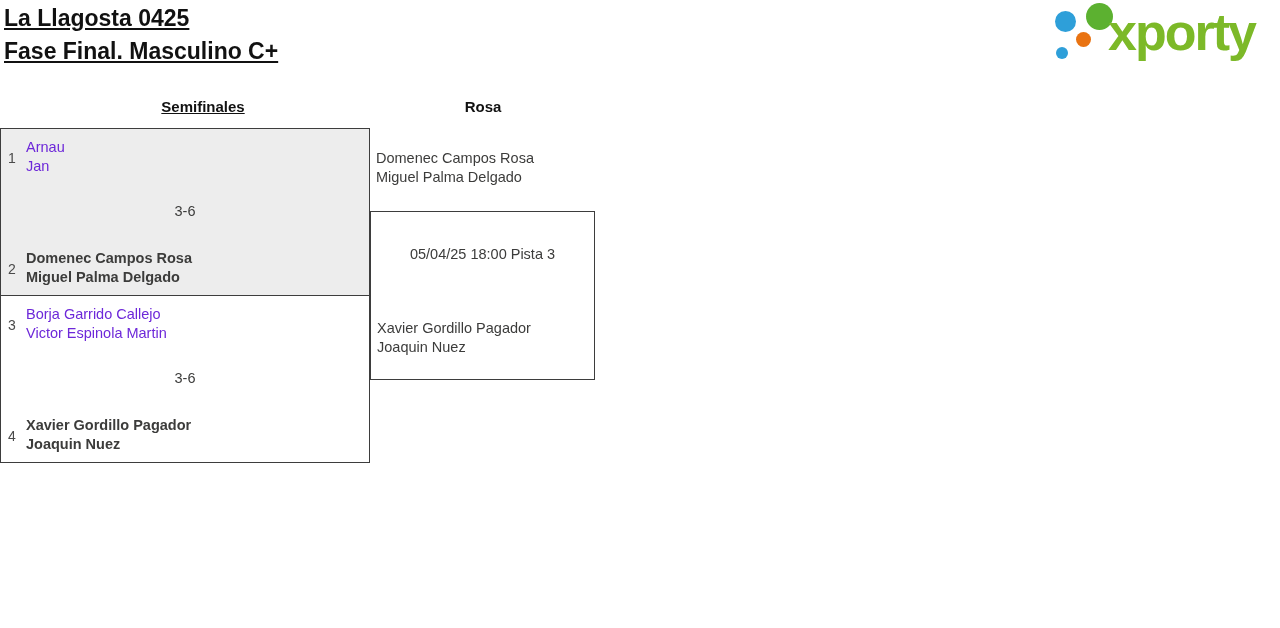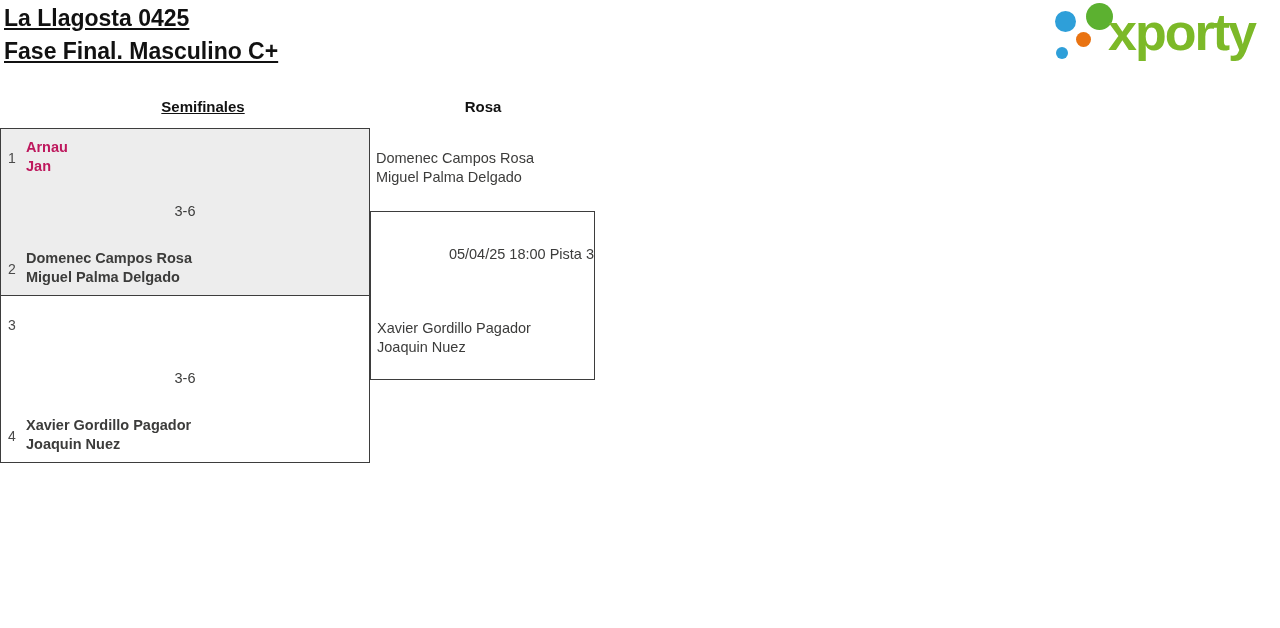--- a/index.html
+++ b/index.html
@@ -26,28 +26,28 @@
   .match { position:absolute; border:1px solid #3d3d3d; background:#ffffff; }
   .sf-box { left:0; width:370px; height:168px; }
   .sf1 { top:128px; background:#ededed; }
   .sf2 { top:295px; }
   .seed { position:absolute; left:7px; font-size:14px; color:#4a4a4a; }
   .seed.s-top    { top:21px; }
   .seed.s-bottom { top:132px; }
   .team { position:absolute; left:25px; font-size:14.5px; line-height:19px; }
   .team.t-top    { top:9px; }
   .team.t-bottom { top:120px; }
-  .team.loser  { color:#be185d; font-weight:700; }
+  .team.loser  { color:#6d28d9; font-weight:400; }
   .team.winner { color:#3c3c3b; font-weight:700; }
   .score { position:absolute; left:0; right:0; top:74px; text-align:center; font-size:14.5px; color:#3c3c3b; }
 
   
   .finalist-top { position:absolute; left:376px; top:149px; font-size:14.5px; line-height:19px; color:#3c3c3b; }
   .final-box { left:370px; top:211px; width:225px; height:169px; background:#ffffff; }
-  .match-info { position:absolute; left:0; right:0; top:34px; text-align:right; font-size:14.5px; color:#3c3c3b; }
+  .match-info { position:absolute; left:0; right:0; top:34px; text-align:center; font-size:14.5px; color:#3c3c3b; }
   .team.t-final-bottom { left:6px; top:107px; font-weight:400; color:#3c3c3b; }
 </style>
 </head>
 <body>
 
 <div class="title-block">
   <div>La Llagosta 0425</div>
   <div>Fase Final. Masculino C+</div>
 </div>
 
@@ -71,20 +71,24 @@
   <div class="score">3-6</div>
   <span class="seed s-bottom">2</span>
   <div class="team t-bottom winner">
     <div>Domenec Campos Rosa</div>
     <div>Miguel Palma Delgado</div>
   </div>
 </div>
 
 <div class="match sf-box sf2">
   <span class="seed s-top">3</span>
+  <div class="team t-top loser">
+    <div>Borja Garrido Callejo</div>
+    <div>Victor Espinola Martin</div>
+  </div>
   <div class="score">3-6</div>
   <span class="seed s-bottom">4</span>
   <div class="team t-bottom winner">
     <div>Xavier Gordillo Pagador</div>
     <div>Joaquin Nuez</div>
   </div>
 </div>
 
 <div class="finalist-top">
   <div>Domenec Campos Rosa</div>

